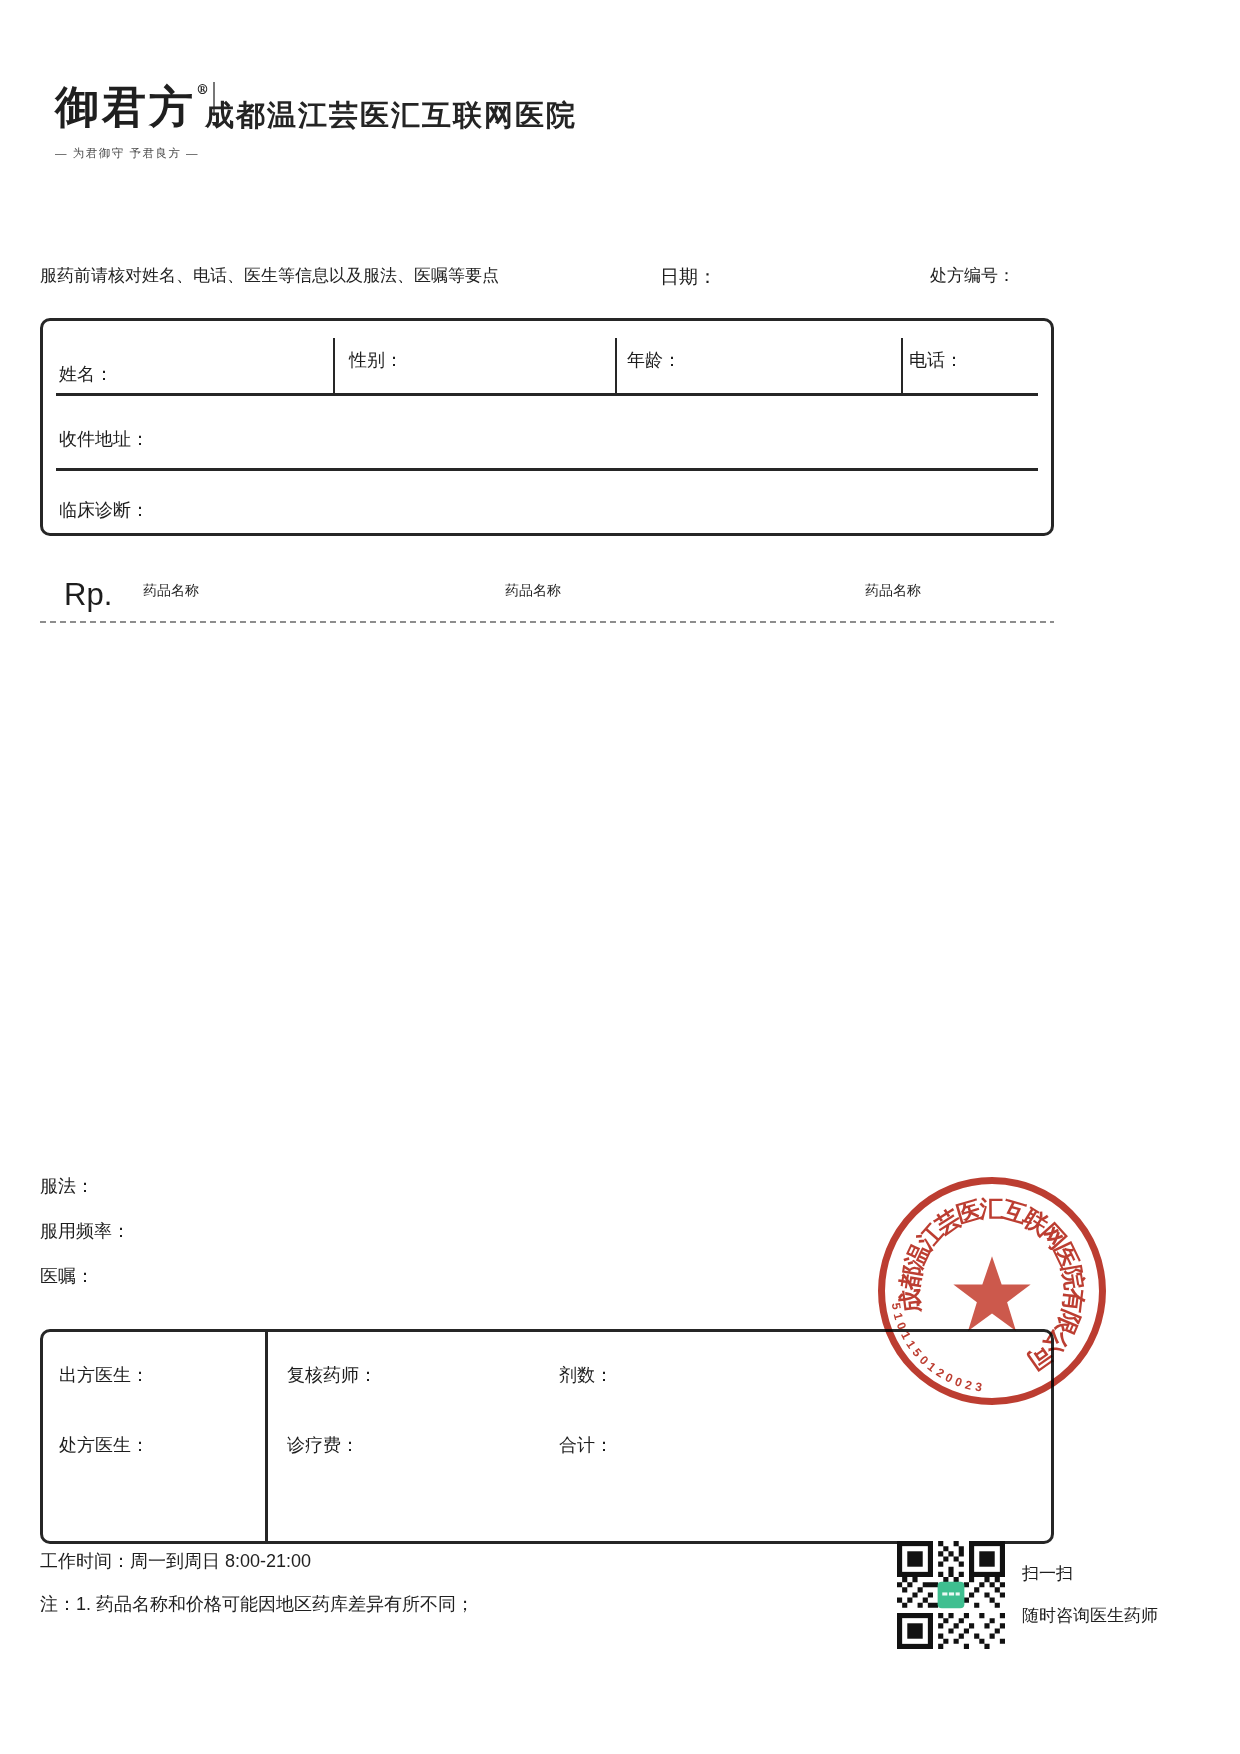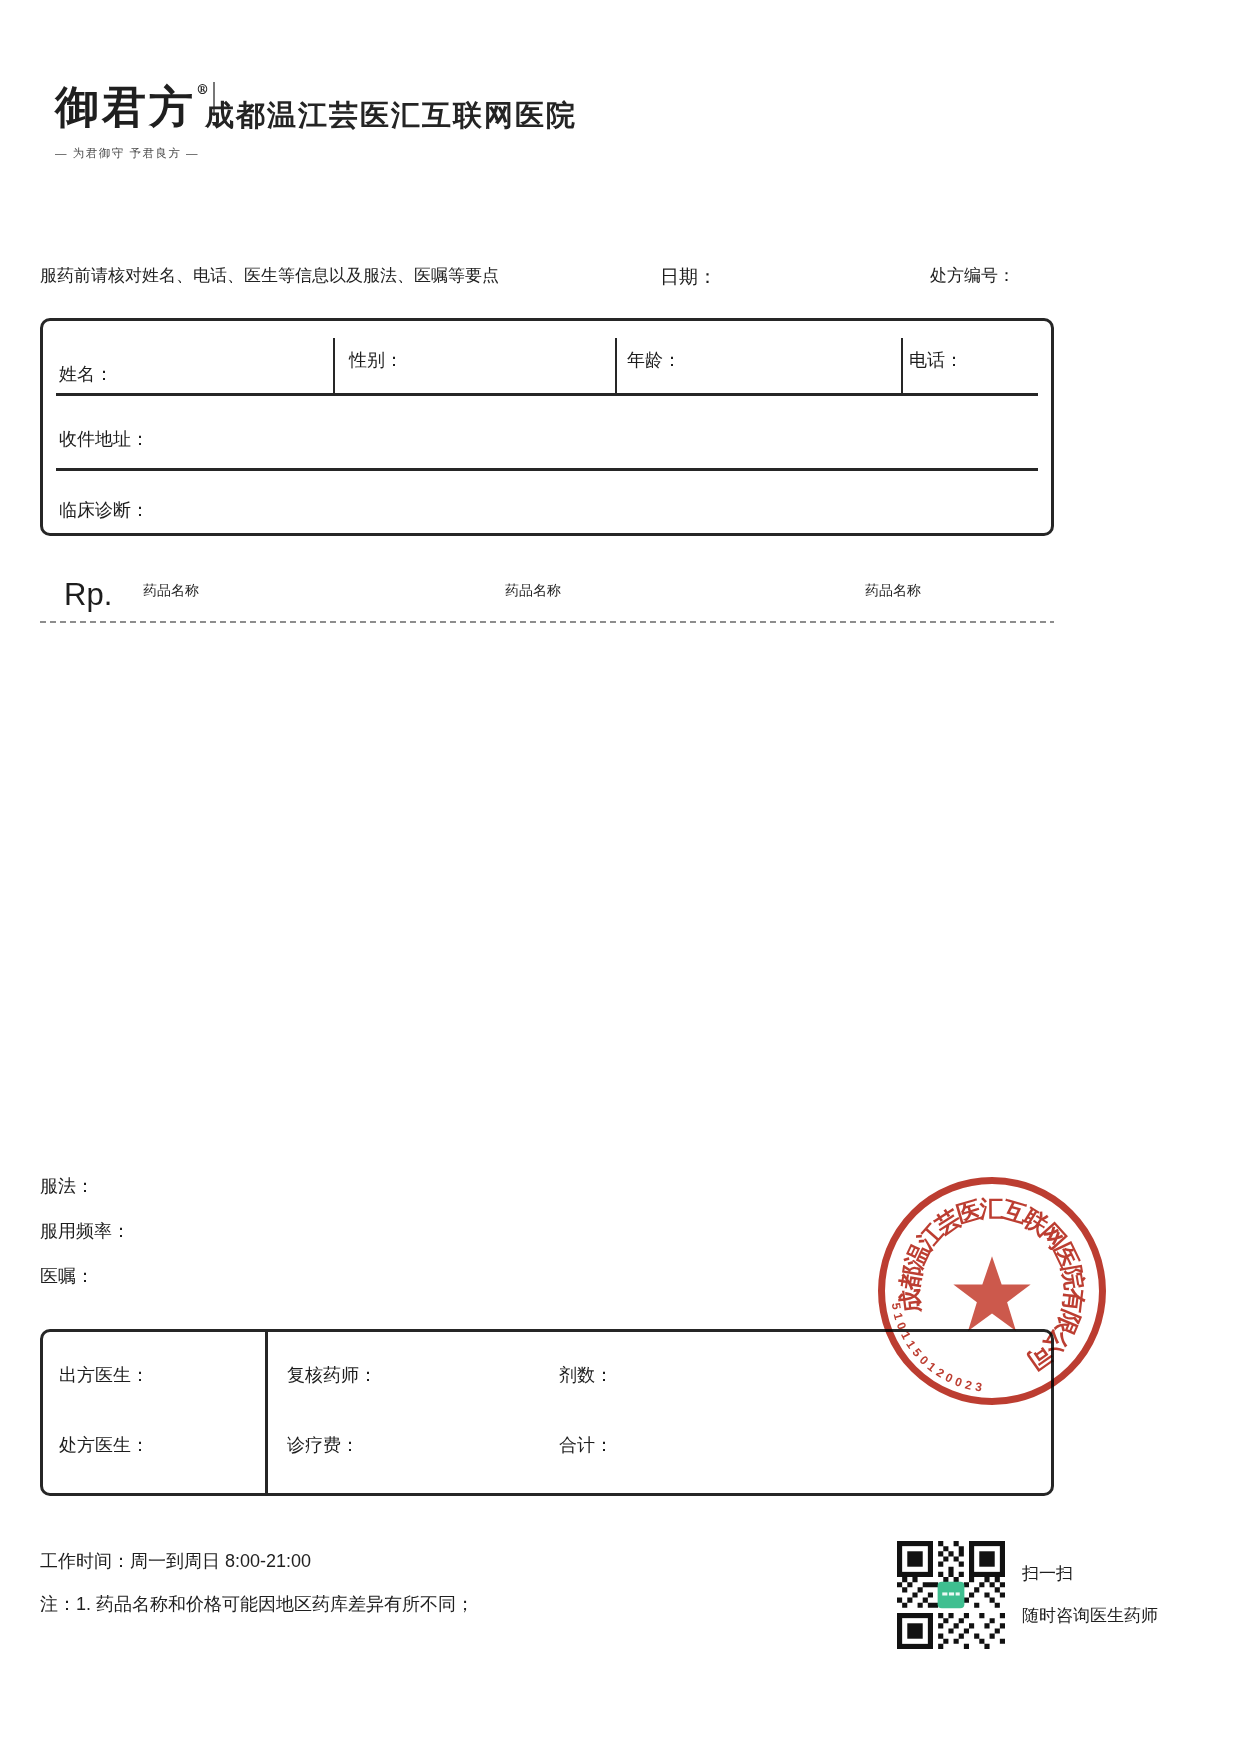--- a/index.html
+++ b/index.html
@@ -45,21 +45,21 @@
   .dashed-line{left:40px;top:621px;width:1014px;height:2px;
     background:repeating-linear-gradient(90deg,#8d8d8d 0 6px,transparent 6px 10px);}
 
   
   .usage-lbl{left:40px;font-size:18px;color:#1d1d1d;}
   .usage-method{top:1174px;}
   .usage-frequency{top:1219px;}
   .usage-advice{top:1264px;}
 
   
-  .box2{left:40px;top:1329px;width:1014px;height:167px;border:3px solid #262626;border-radius:10px;box-sizing:border-box;}
+  .box2{left:40px;top:1329px;width:1014px;height:215px;border:3px solid #262626;border-radius:10px;box-sizing:border-box;}
   .box2 .lbl{position:absolute;font-size:18px;color:#1d1d1d;white-space:nowrap;}
   .box2-div{position:absolute;left:222px;top:0;bottom:0;width:2.5px;background:#262626;}
   .lbl-issuing{left:16px;top:31px;}
   .lbl-reviewer{left:244px;top:31px;}
   .lbl-doses{left:516px;top:31px;}
   .lbl-prescribing{left:16px;top:101px;}
   .lbl-fee{left:244px;top:101px;}
   .lbl-total{left:516px;top:101px;}
 
   

